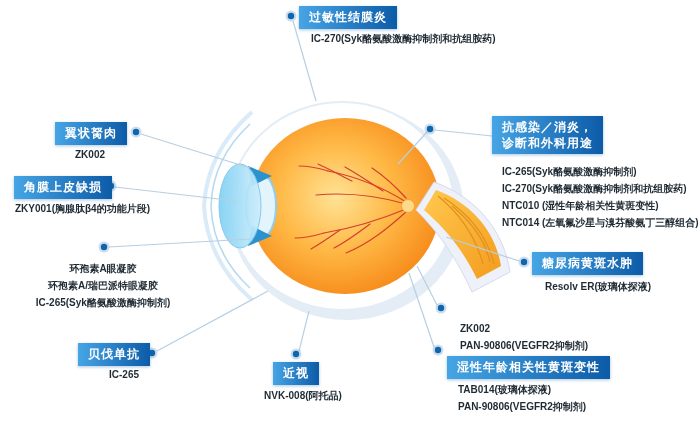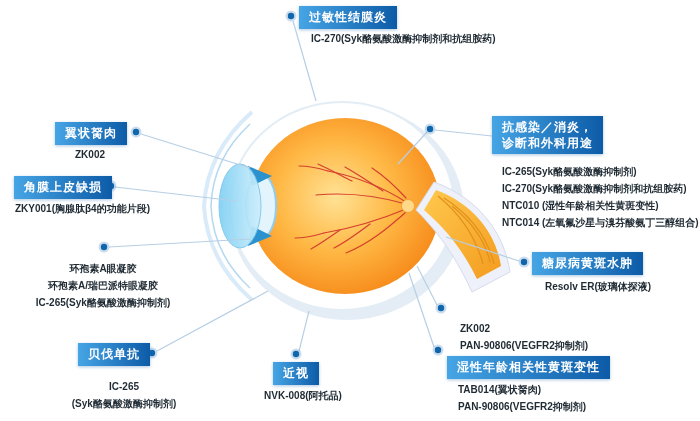--- a/index.html
+++ b/index.html
@@ -172,23 +172,22 @@
 
   <div class="items center" style="left:4px;top:260px;width:182px">
     <div>环孢素A眼凝胶</div>
     <div>环孢素A/瑞巴派特眼凝胶</div>
     <div>IC-265(Syk酪氨酸激酶抑制剂)</div>
   </div>
 
   <div class="badge" style="left:78px;top:343px">
     <span>贝伐单抗</span>
   </div>
-  <div class="items center" style="left:36px;top:378px;width:160px">
+  <div class="items center" style="left:36px;top:366px;width:160px">
     <div>IC-265</div>
-    <div>(Syk酪氨酸激酶抑制剂)</div>
   </div>
 
   <div class="badge" style="left:273px;top:362px">
     <span>近视</span>
   </div>
   <div class="items center" style="left:235px;top:387px;width:120px">
     <div>NVK-008(阿托品)</div>
   </div>
 
   <div class="badge two-line" style="left:492px;top:116px">
@@ -211,17 +210,17 @@
 
   <div class="items" style="left:452px;top:320px">
     <div>ZK002</div>
     <div>PAN-90806(VEGFR2抑制剂)</div>
   </div>
 
   <div class="badge" style="left:447px;top:356px">
     <span>湿性年龄相关性黄斑变性</span>
   </div>
   <div class="items" style="left:450px;top:381px">
-    <div>TAB014(翼状胬肉)</div>
+    <div>TAB014(玻璃体探液)</div>
     <div>PAN-90806(VEGFR2抑制剂)</div>
   </div>
 
 </div>
 
 </body></html>

